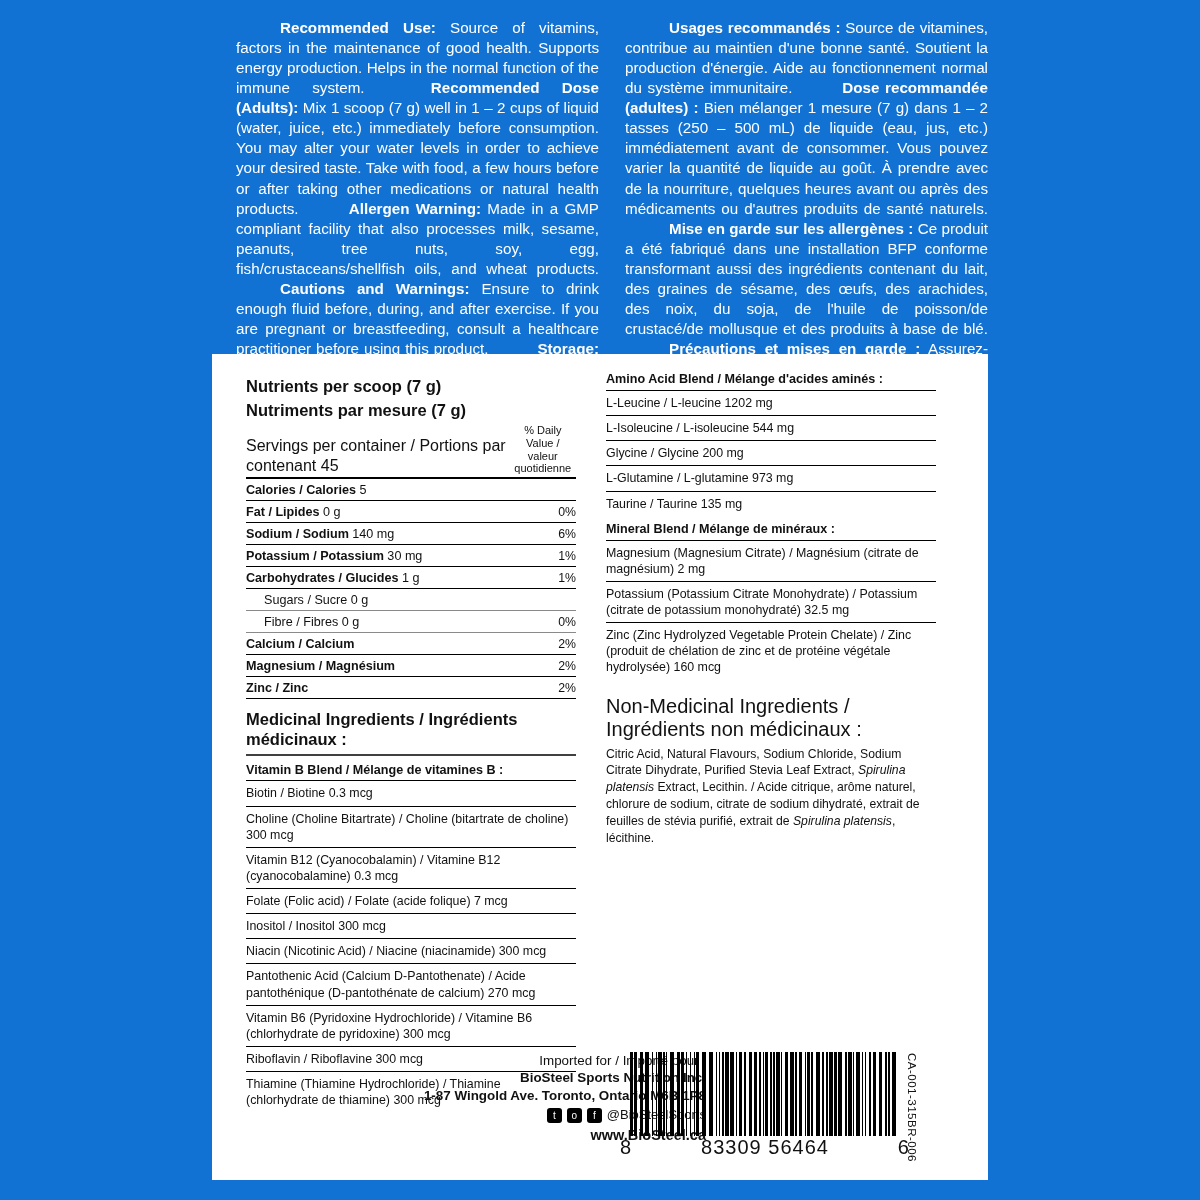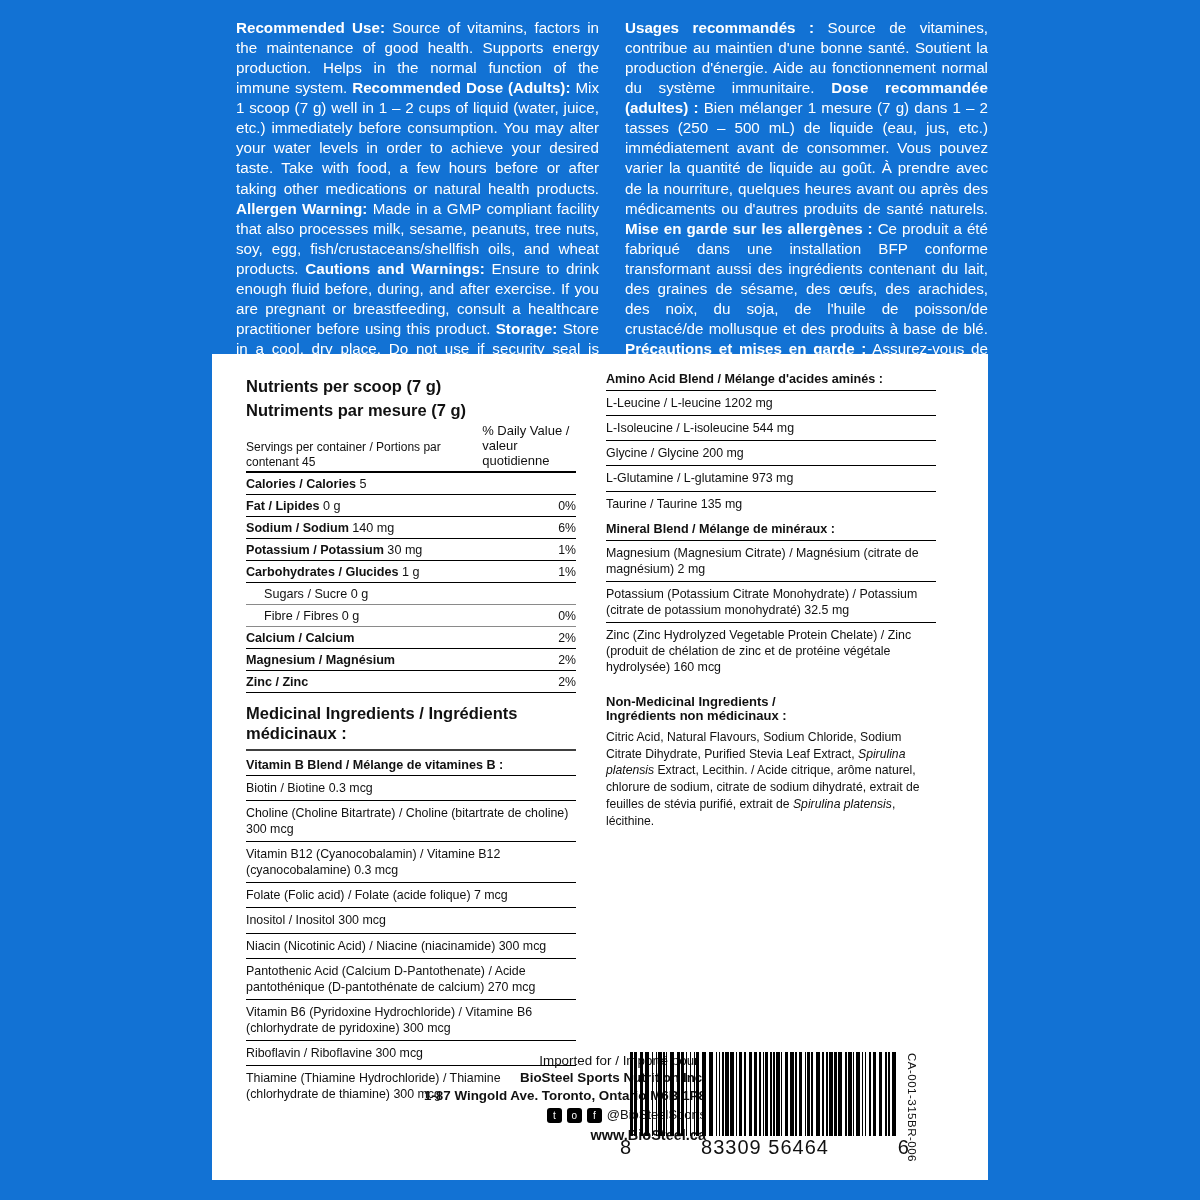--- a/index.html
+++ b/index.html
@@ -25,21 +25,21 @@
     padding:18px 212px 0 236px;
     display:flex;
     gap:26px;
   }
   .usage .col{
     flex:1 1 0;
     font-size:15.2px;
     line-height:1.32;
     text-align:justify;
   }
-  .usage b{font-weight:bold;}
+  .usage b{font-weight:bold;margin-left:44px;}
   
   .panel{
     position:absolute;
     left:212px;top:354px;
     width:776px;height:826px;
     background:#ffffff;
     box-sizing:border-box;
     padding:18px 34px 0 34px;
   }
   .cols{
@@ -50,22 +50,22 @@
   .colR{width:330px;flex:0 0 330px;}
 
   .nutTitle{
     font-size:16.5px;font-weight:bold;line-height:1.22;margin:4px 0 2px 0;
   }
   .servRow{
     display:flex;justify-content:space-between;align-items:flex-end;
     border-bottom:2px solid #000;
     padding-bottom:2px;margin-top:4px;
   }
-  .serv{font-size:12px;line-height:1.2;}
-  .dvhead{font-size:13px;line-height:1.15;text-align:left;}
+  .serv{font-size:16px;line-height:1.2;}
+  .dvhead{font-size:11px;line-height:1.15;text-align:center;}
   .nrow{
     display:flex;justify-content:space-between;align-items:baseline;
     border-bottom:1px solid #000;
     font-size:12.6px;
     padding:4px 0 3px 0;
   }
   .nrow.thin{border-bottom:1px solid #8a8a8a;}
   .nrow .lbl b{font-weight:bold;}
   .nrow .ind{padding-left:18px;}
   .nrow .val{font-size:12.3px;padding-left:8px;}
@@ -87,21 +87,21 @@
   }
   .irow.last{border-bottom:none;}
   .blendHead{
     font-size:12.6px;font-weight:bold;
     border-bottom:1px solid #000;
     padding:0 0 4px 0;
   }
   .sup{font-size:8.6px;vertical-align:super;}
 
   .nonmed{
-    font-size:13px;font-weight:bold;line-height:1.2;margin:14px 0 5px 0;
+    font-size:20px;font-weight:normal;line-height:1.2;margin:14px 0 5px 0;
   }
   .nonmedtxt{font-size:12.2px;line-height:1.38;text-align:left;}
 
   
   .footer{
     position:absolute;left:34px;right:34px;bottom:8px;height:120px;
   }
   .imported{
     position:absolute;left:160px;top:0;width:300px;
     text-align:right;font-size:13.4px;line-height:1.3;

